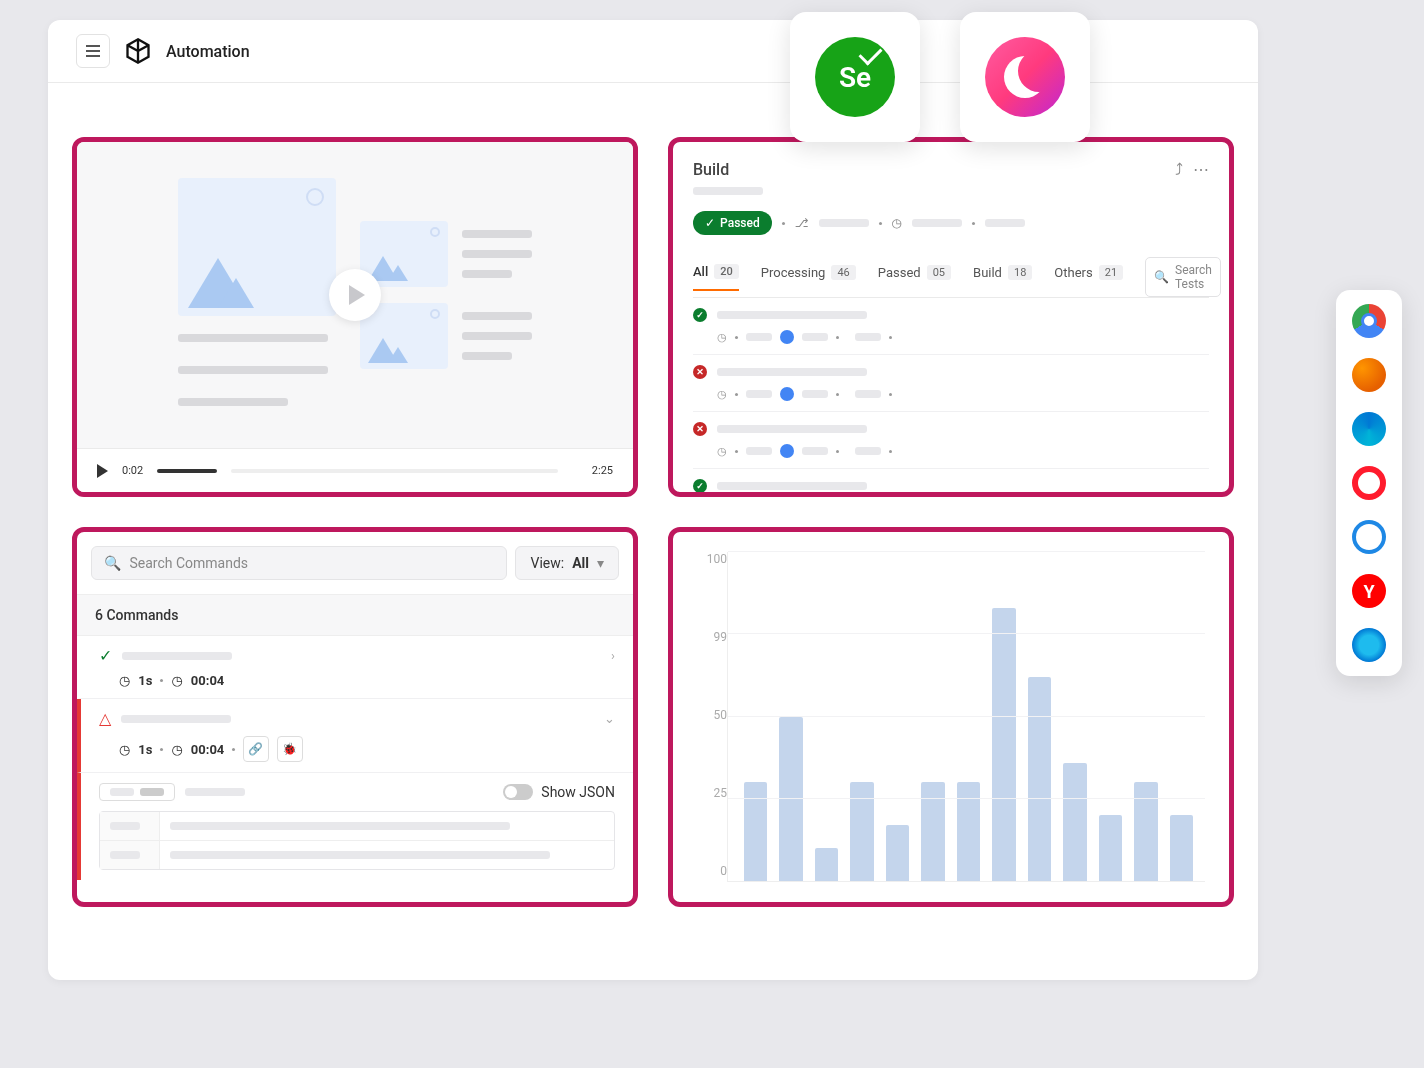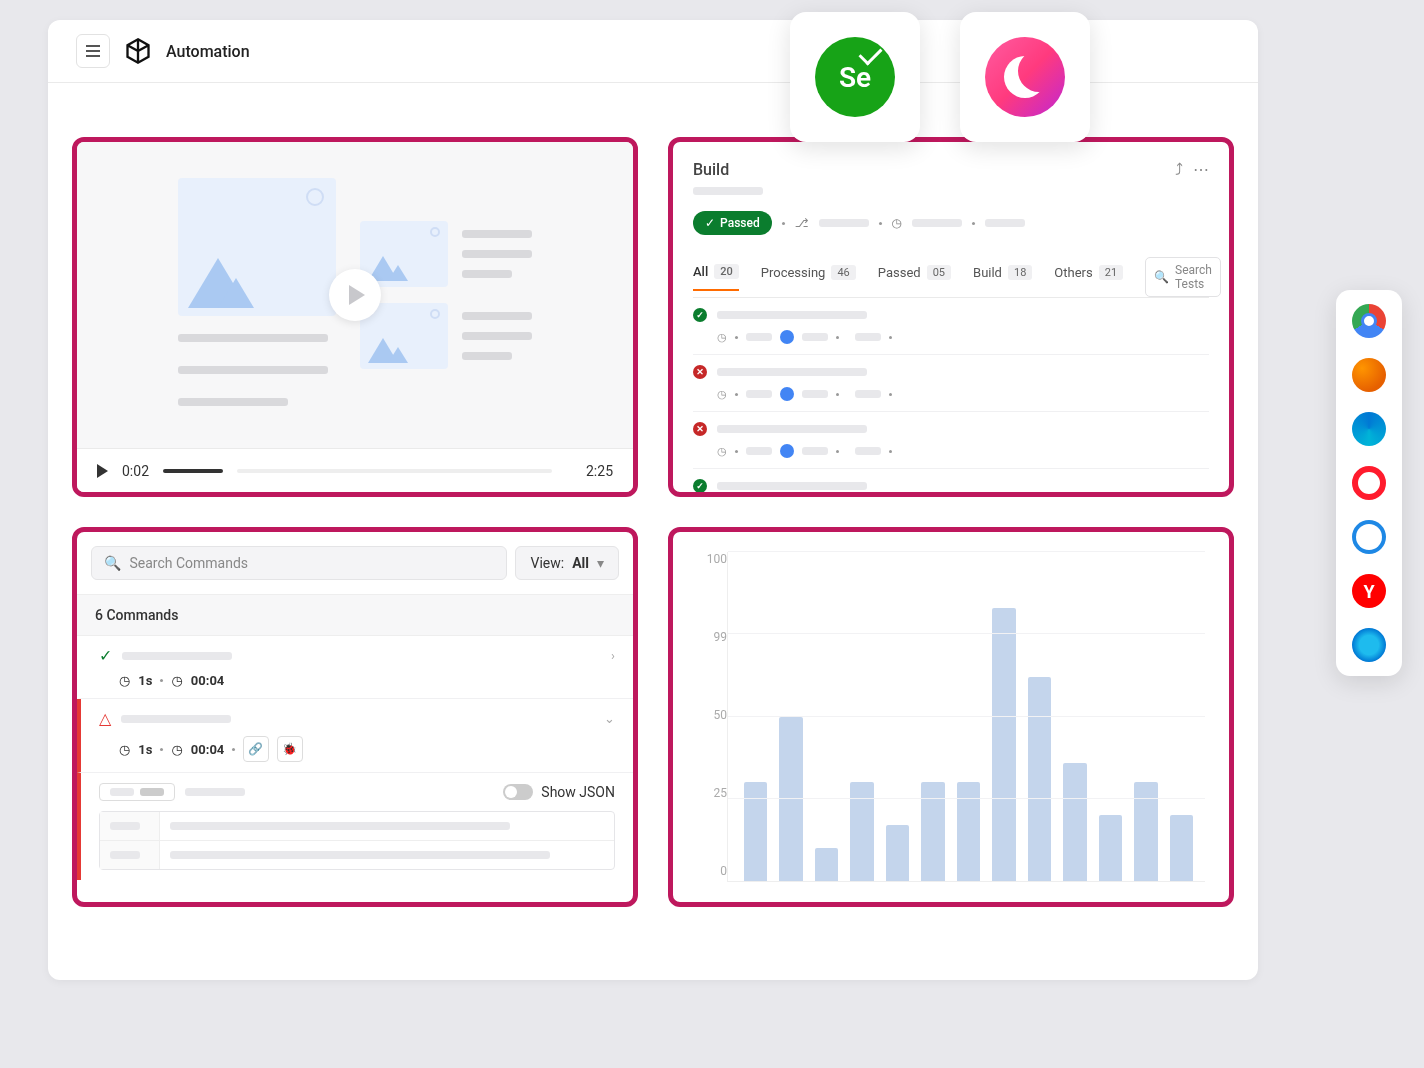--- a/index.html
+++ b/index.html
@@ -72,21 +72,21 @@
 .play-triangle { width: 0; height: 0; border-top: 10px solid transparent; border-bottom: 10px solid transparent; border-left: 16px solid #c8c8cc; margin-left: 4px; }
 .skel-line { height: 8px; background: #d9d9dc; border-radius: 3px; margin: 6px 0; }
 .left-col { display: flex; flex-direction: column; gap: 12px; }
 .right-col { display: flex; flex-direction: column; gap: 16px; }
 .right-item { display: flex; gap: 14px; }
 .right-lines { display: flex; flex-direction: column; justify-content: center; }
 .video-controls { height: 44px; border-top: 1px solid #eaeaea; display: flex; align-items: center; gap: 14px; padding: 0 20px; background:#fff;}
 .play-small { width:0;height:0; border-top:7px solid transparent; border-bottom:7px solid transparent; border-left:11px solid #333; }
 .progress { flex: 0 0 60px; height: 4px; background: #333; border-radius: 2px; position: relative; }
 .progress-track { flex:1; height:4px; background:#eee; border-radius:2px; margin-right:20px;}
-.time { font-size: 14px; color: #333; }
+.time { font-size: 11px; color: #333; }
 .time.total { margin-left: auto; }
 
 
 .build-panel { height: 360px; padding: 18px 20px 0; }
 .build-header { display: flex; align-items: center; gap: 10px; }
 .build-title { font-size: 16px; font-weight: 500; color: #444; }
 .build-icons { margin-left: auto; display:flex; gap:10px; color:#888;}
 .skel { height: 8px; background: #e8e8eb; border-radius: 3px; }
 .status-row { display: flex; align-items: center; gap: 10px; margin-top: 16px; }
 .badge-passed { background: #0b7d2e; color: #fff; font-size: 12px; font-weight: 500; padding: 5px 12px; border-radius: 14px; display:flex; align-items:center; gap:5px;}

